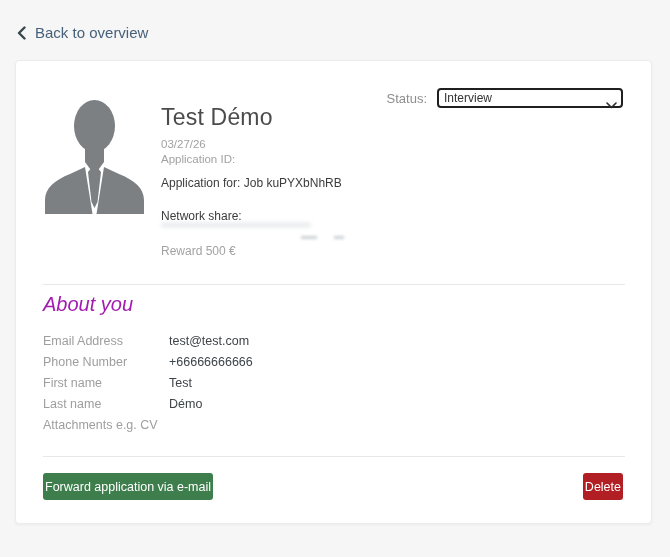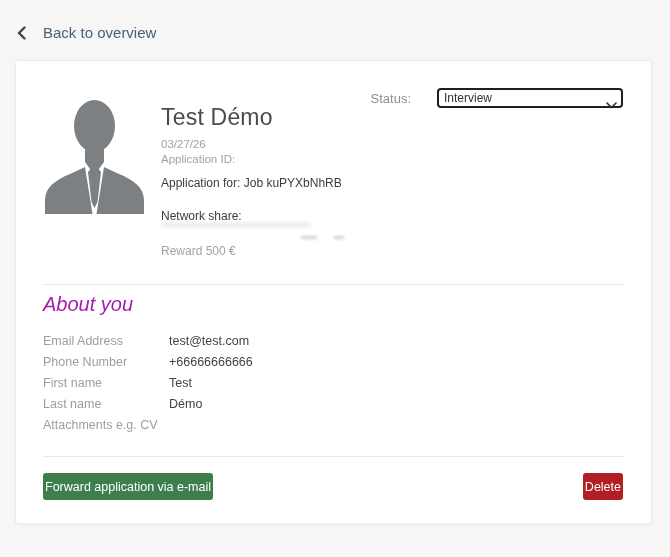--- a/index.html
+++ b/index.html
@@ -7,39 +7,39 @@
   body {
     background:#f6f6f6;
     font-family:"Liberation Sans", sans-serif;
     position:relative;
     overflow:hidden;
   }
 
   
   .back-link {
     position:absolute; top:24px; left:17px;
-    display:flex; align-items:center; gap:17px;
+    display:flex; align-items:center; gap:9px;
     font-size:15px; color:#47617a; cursor:pointer;
   }
   .back-link svg { display:block; }
 
   
   .card {
     position:absolute; left:15px; top:60px;
     width:637px; height:464px;
     background:#ffffff;
     border:1px solid #ececec;
     border-radius:4px;
     box-shadow:0 1px 3px rgba(0,0,0,0.05);
   }
 
   
   .status-bar {
     position:absolute; top:27px; right:28px;
-    display:flex; align-items:center; gap:26px;
+    display:flex; align-items:center; gap:10px;
   }
   .status-label { font-size:13px; color:#8d8d8d; }
   .select-wrap { position:relative; width:186px; height:20px; }
   .select-wrap select {
     -webkit-appearance:none; appearance:none;
     width:100%; height:100%;
     border:2px solid #1f1f1f; border-radius:4px;
     background:#fff; color:#333;
     font-family:"Liberation Sans", sans-serif;
     font-size:12px; padding:0 20px 0 5px; line-height:16px;

